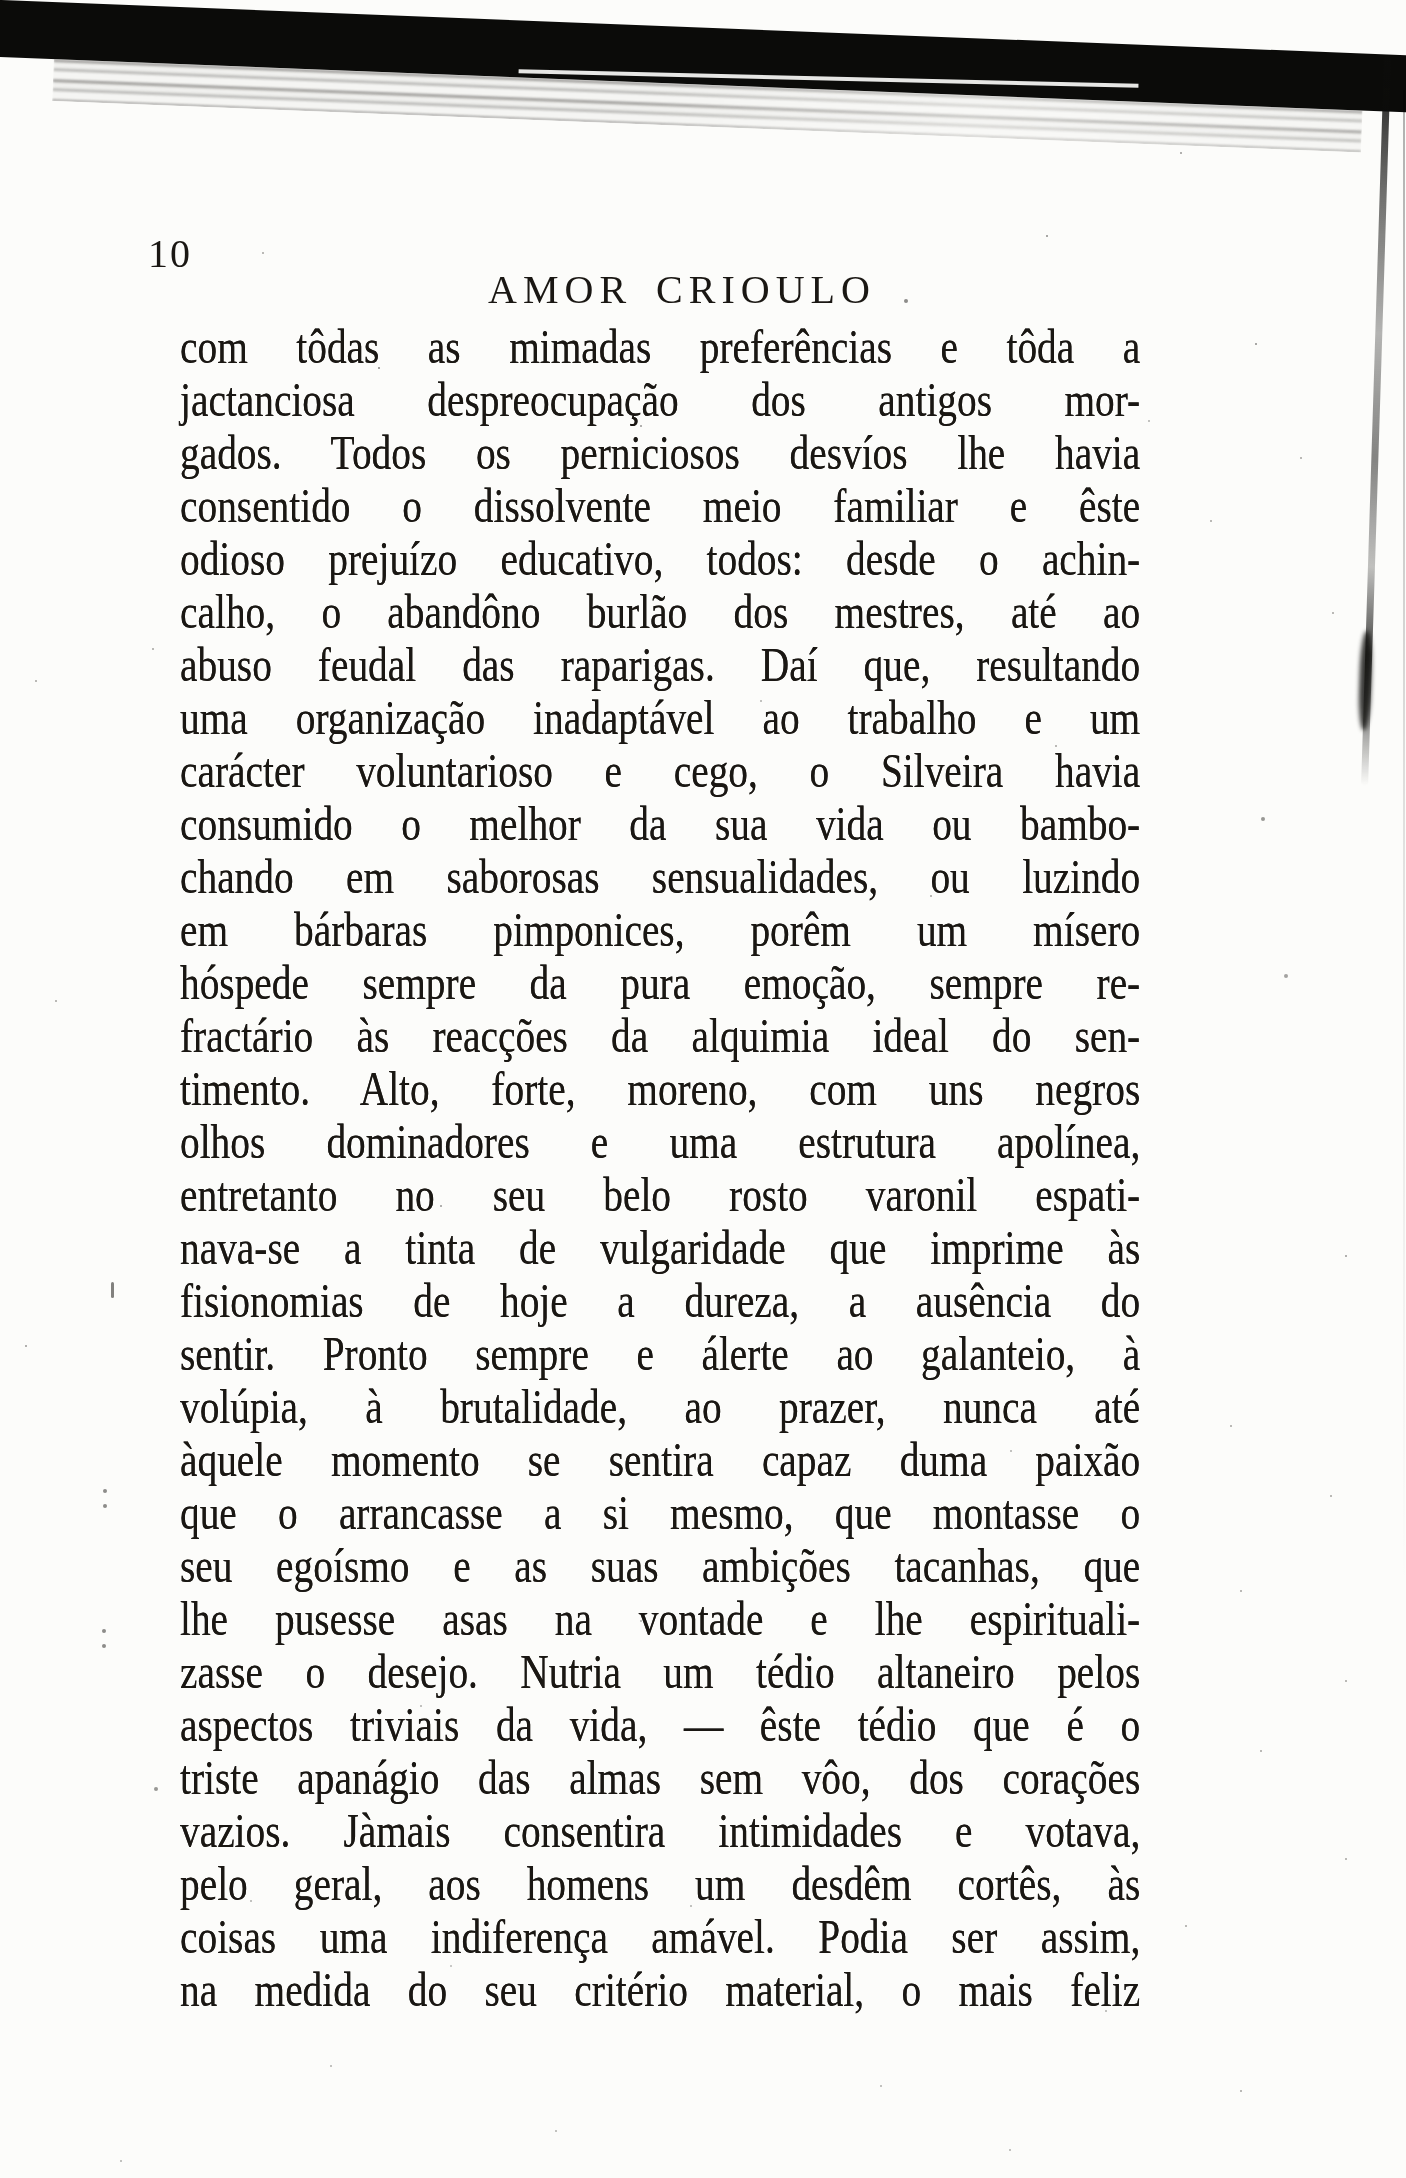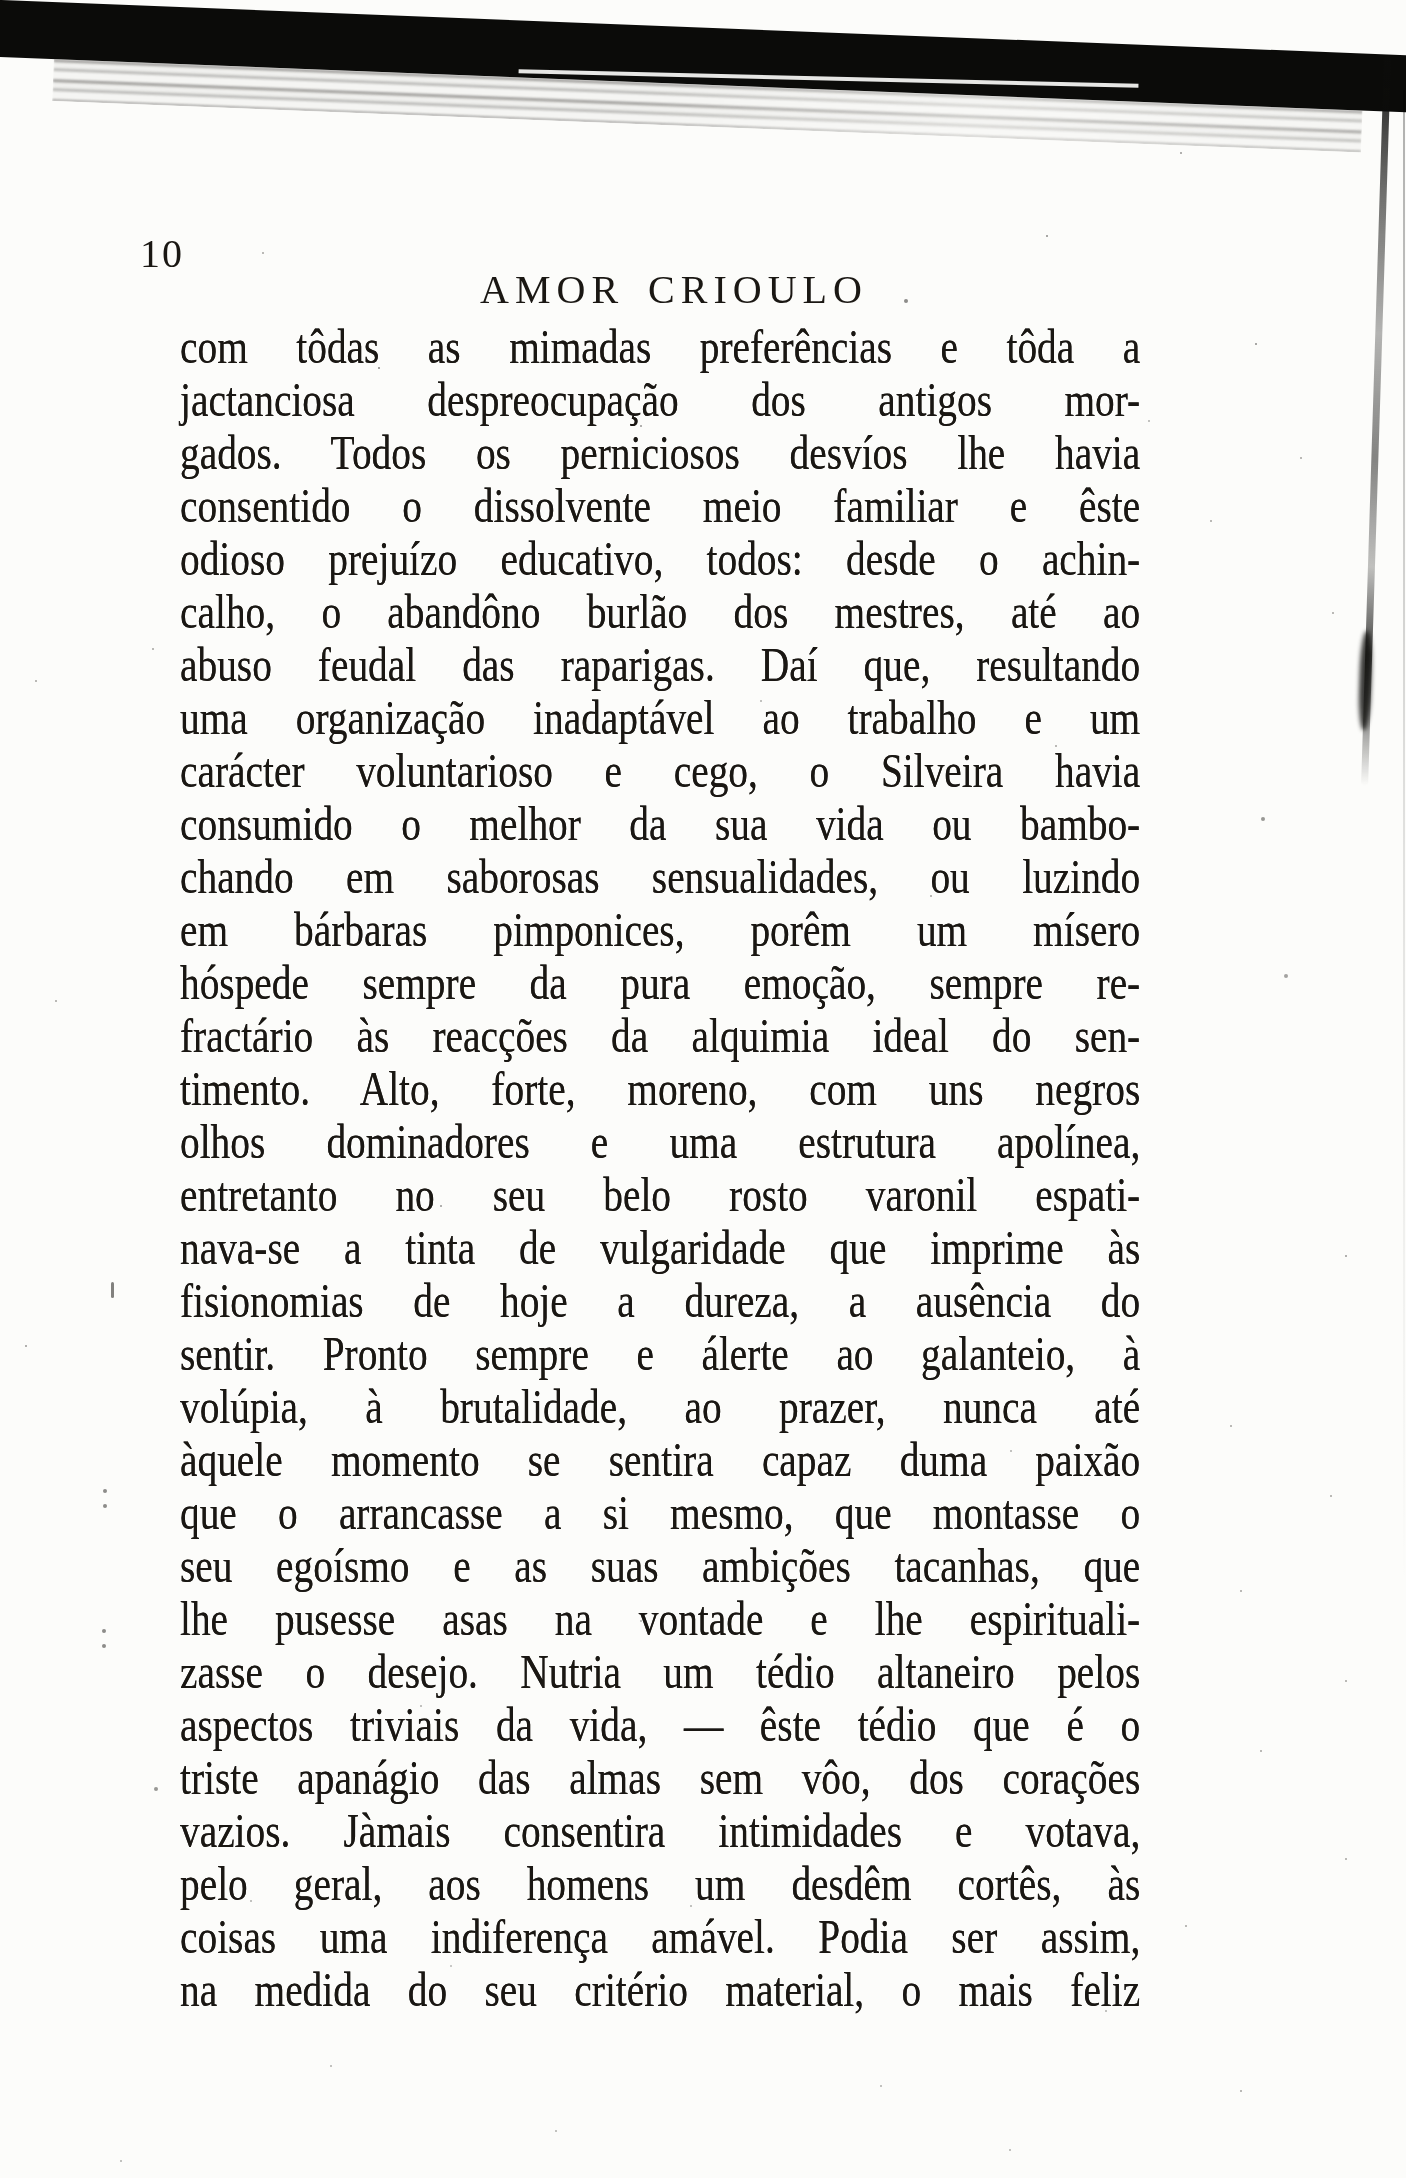--- a/index.html
+++ b/index.html
@@ -117,21 +117,21 @@
       1009px 2149px 0 0 rgba(30,28,24,.35),
       120px 2160px 0 0 rgba(30,28,24,.35);
   }
   .margin-mark{
     position:absolute;left:111px;top:1282px;width:3px;height:16px;
     background:rgba(30,28,24,.55);border-radius:2px;
   }
 
   
   .page-header{
-    position:absolute;left:164px;top:232px;width:960px;height:46px;
+    position:absolute;left:172px;top:232px;width:960px;height:46px;
     line-height:44px;font-size:40px;
   }
   .page-number{
     position:absolute;left:-24px;top:0;
     letter-spacing:2px;
   }
   .running-title{
     display:block;text-align:center;
     letter-spacing:6px;
     transform:translateX(30px);

